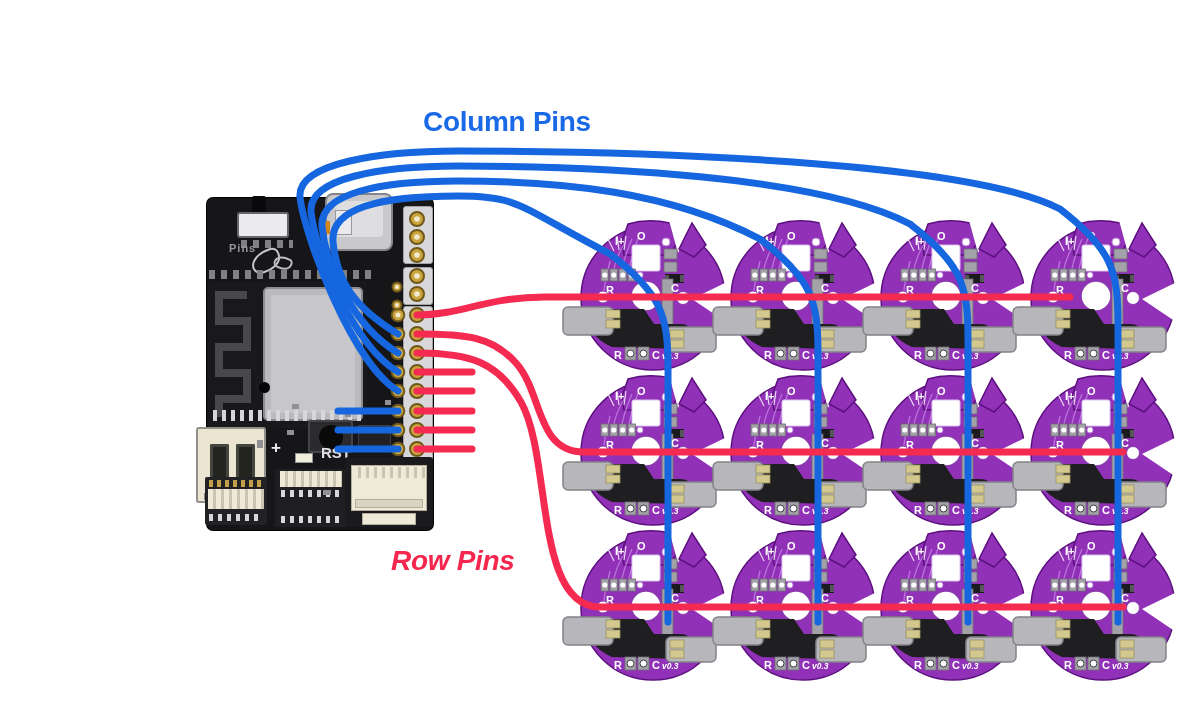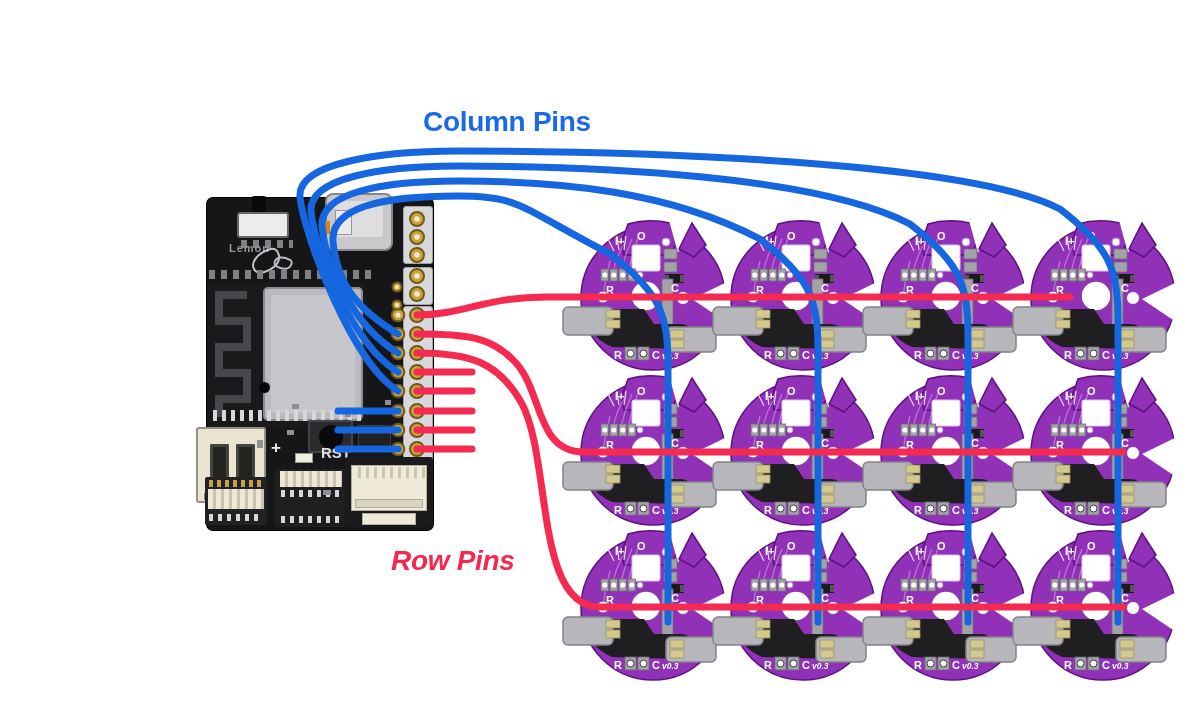--- a/index.html
+++ b/index.html
@@ -87,21 +87,21 @@
     <div class="b-body"></div>
     <div class="b-usb"></div>
     <div class="b-hdr b-hdr1"></div>
     <div class="b-hdr b-hdr2"></div>
     <div class="b-hdr b-hdr3"></div>
     <div class="b-sw-knob"></div>
     <div class="b-sw"></div>
     <div class="b-sw-legs dash-gray"></div>
     <div class="b-smd-white"></div>
     <div class="b-smd-orange"></div>
-    <div class="b-lemon">Lemon</div>
+    <div class="b-lemon">Pins</div>
     <div class="b-leaf"></div>
     <div class="b-leaf2"></div>
     <div class="b-dash-top dash-gray"></div>
     <div class="b-esp">
       <svg class="b-ant" viewBox="0 0 50 134">
         <path d="M38 8 H10 V34 H38 V60 H10 V86 H38 V112 H10 V130" fill="none" stroke="#47474c" stroke-width="8"></path>
       </svg>
       <div class="b-shield"></div>
       <div class="b-dot"></div>
       <div class="b-esp-dash dash-light"></div>

